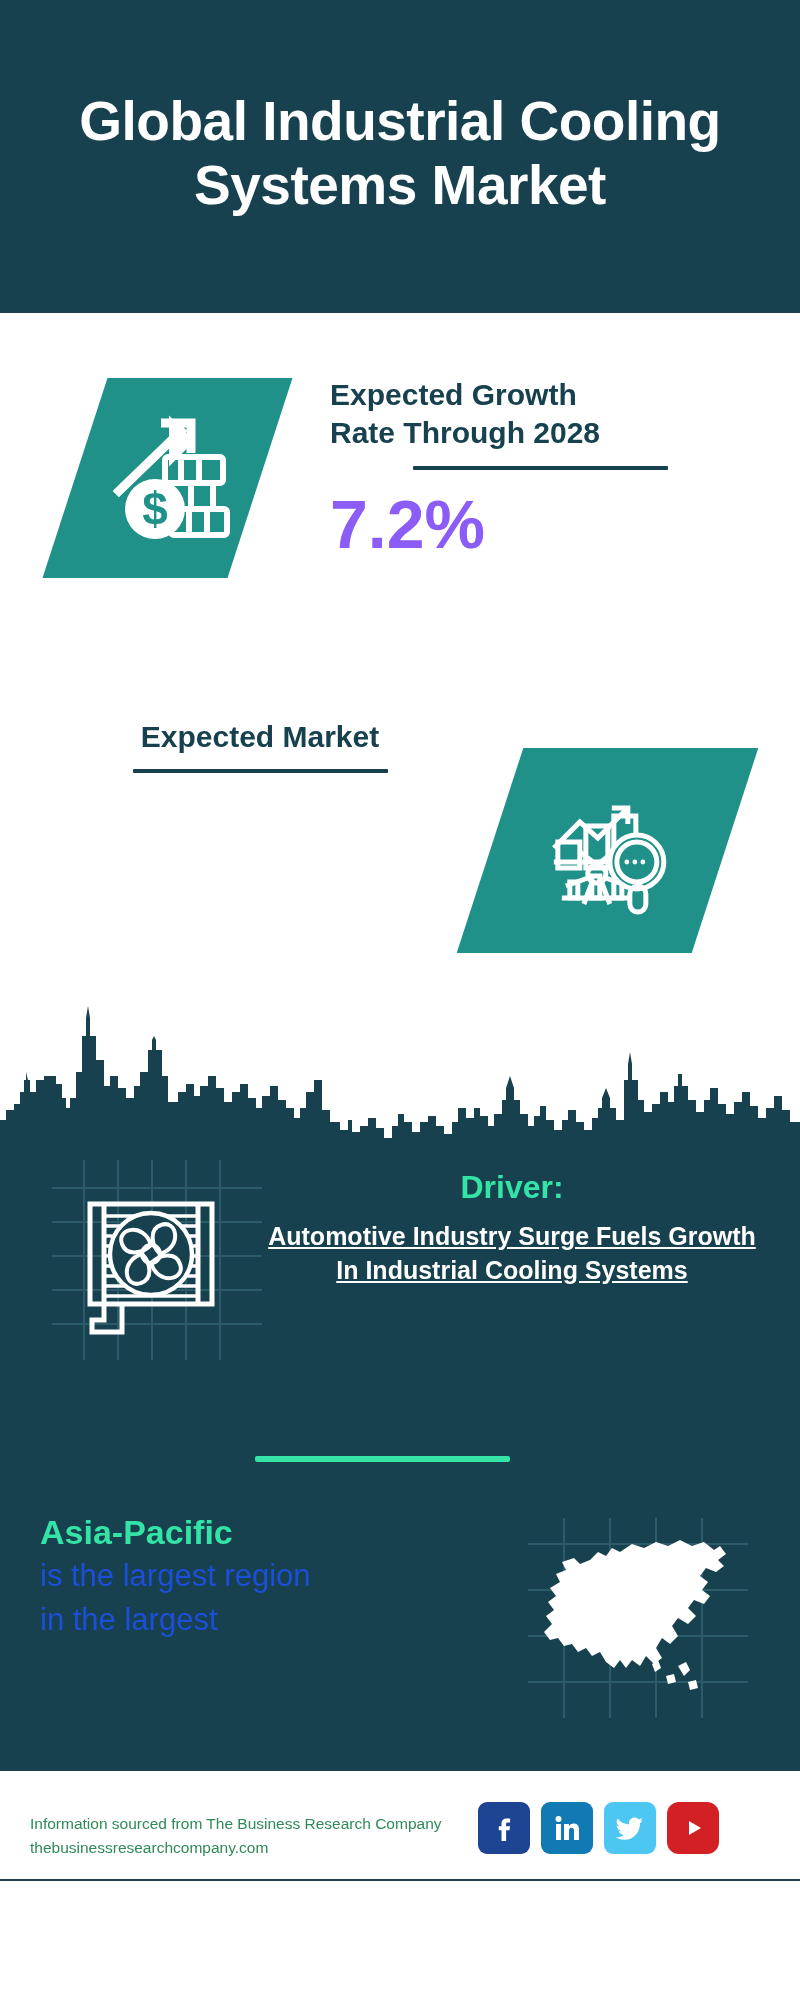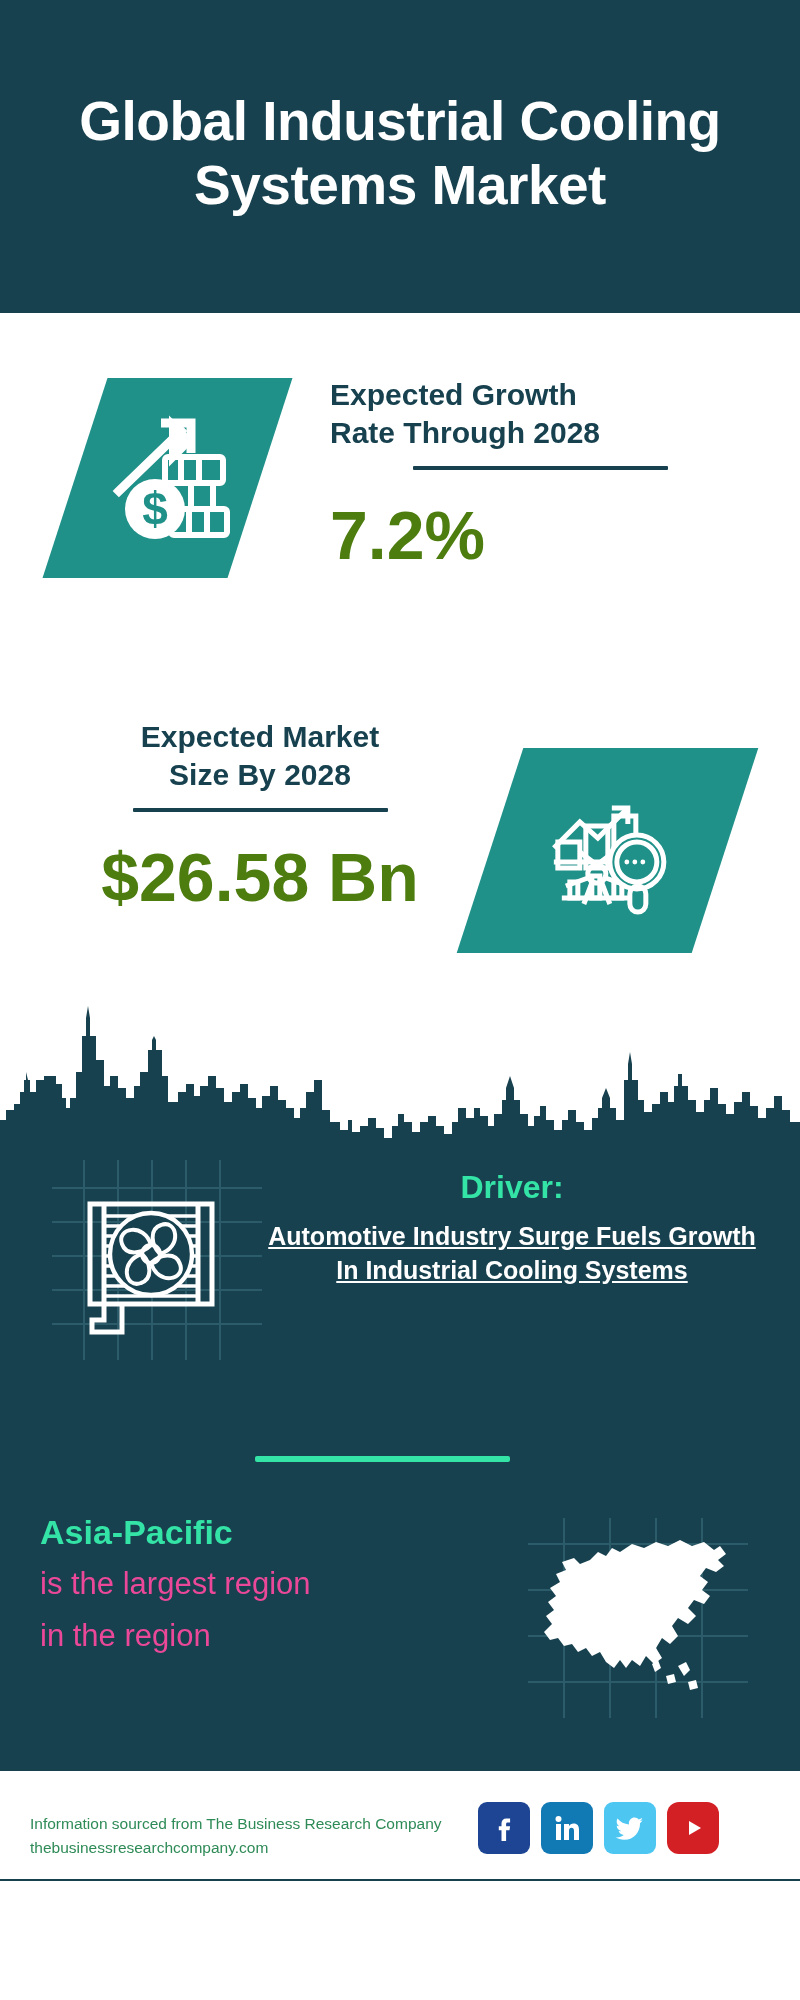--- a/index.html
+++ b/index.html
@@ -45,21 +45,21 @@
   
   .b1-tile{left:75px;top:378px;width:185px;height:200px;}
   .b1-text{position:absolute;left:330px;top:376px;width:420px;text-align:left;}
   .kicker{
     color:#17414f;font-size:30px;font-weight:bold;line-height:1.28;
   }
   .rule{
     height:4px;background:#17414f;margin:13px auto 0 auto;width:255px;border-radius:1px;
   }
   .bigval{
-    color:#4d7c0f;font-size:68px;font-weight:bold;line-height:1;margin-top:31px;
+    color:#8b5cf6;font-size:68px;font-weight:bold;line-height:1;margin-top:20px;
   }
 
   
   .b2-text{position:absolute;left:50px;top:718px;width:420px;text-align:center;}
   .b2-tile{left:490px;top:748px;width:235px;height:205px;}
 
   
   .skyline{position:absolute;left:0;top:980px;width:800px;height:170px;}
 
   
@@ -71,21 +71,21 @@
   .driver-text{position:absolute;left:262px;top:1168px;width:500px;text-align:center;}
   .driver-head{color:#34e3a6;font-size:32px;font-weight:bold;line-height:1.2;}
   .driver-body{color:#ffffff;font-size:25px;font-weight:bold;line-height:1.33;margin-top:14px;text-decoration:underline;}
 
   .mint-rule{
     position:absolute;left:255px;top:1456px;width:255px;height:6px;background:#34e3a6;border-radius:2px;
   }
 
   .region-text{position:absolute;left:40px;top:1512px;width:470px;text-align:left;}
   .region-head{color:#34e3a6;font-size:34px;font-weight:bold;line-height:1.18;}
-  .region-sub{color:#ec4899;font-size:31px;line-height:1.3;margin-top:12px;}
+  .region-sub{color:#1d4ed8;font-size:31px;line-height:1.3;margin-top:4px;}
   .region-map{position:absolute;left:528px;top:1518px;width:220px;height:200px;}
 
   
   .footer{
     position:absolute;left:0;top:1768px;width:800px;height:110px;background:#ffffff;
     border-top:3px solid #17414f;
   }
   .source{
     position:absolute;left:30px;top:1812px;width:460px;
     color:#2e8b57;font-size:15.5px;line-height:1.55;
@@ -139,23 +139,21 @@
 
   <div class="b1-text">
     <div class="kicker">Expected Growth</div>
     <div class="kicker">Rate Through 2028</div>
     <div class="rule"></div>
     <div class="bigval">7.2%</div>
   </div>
 
   <div class="b2-text">
     <div class="kicker">Expected Market</div>
-    <div class="kicker">Size By 2028</div>
     <div class="rule"></div>
-    <div class="bigval">$26.58 Bn</div>
   </div>
 
   <div class="tile b2-tile">
     <svg width="135" height="130" viewBox="0 0 135 130" fill="none" stroke="#ffffff" stroke-width="5">
 
       <polyline points="14,62 40,36 58,52 86,24" fill="none"></polyline>
       <polyline points="72,22 88,22 88,38" fill="none"></polyline>
 
       <rect x="18" y="56" width="22" height="26"></rect>
       <rect x="46" y="40" width="22" height="42"></rect>
@@ -248,21 +246,21 @@
   <div class="driver-text">
     <div class="driver-head">Driver:</div>
     <div class="driver-body">Automotive Industry Surge Fuels Growth In Industrial Cooling Systems</div>
   </div>
 
   <div class="mint-rule"></div>
 
   <div class="region-text">
     <div class="region-head">Asia-Pacific</div>
     <div class="region-sub">is the largest region</div>
-    <div class="region-sub">in the region</div>
+    <div class="region-sub">in the largest</div>
   </div>
 
   <svg class="region-map" viewBox="0 0 220 200" fill="none">
     <g stroke="#2c5b69" stroke-width="2">
       <line x1="36" y1="0" x2="36" y2="200"></line>
       <line x1="82" y1="0" x2="82" y2="200"></line>
       <line x1="128" y1="0" x2="128" y2="200"></line>
       <line x1="174" y1="0" x2="174" y2="200"></line>
       <line x1="0" y1="26" x2="220" y2="26"></line>
       <line x1="0" y1="72" x2="220" y2="72"></line>

